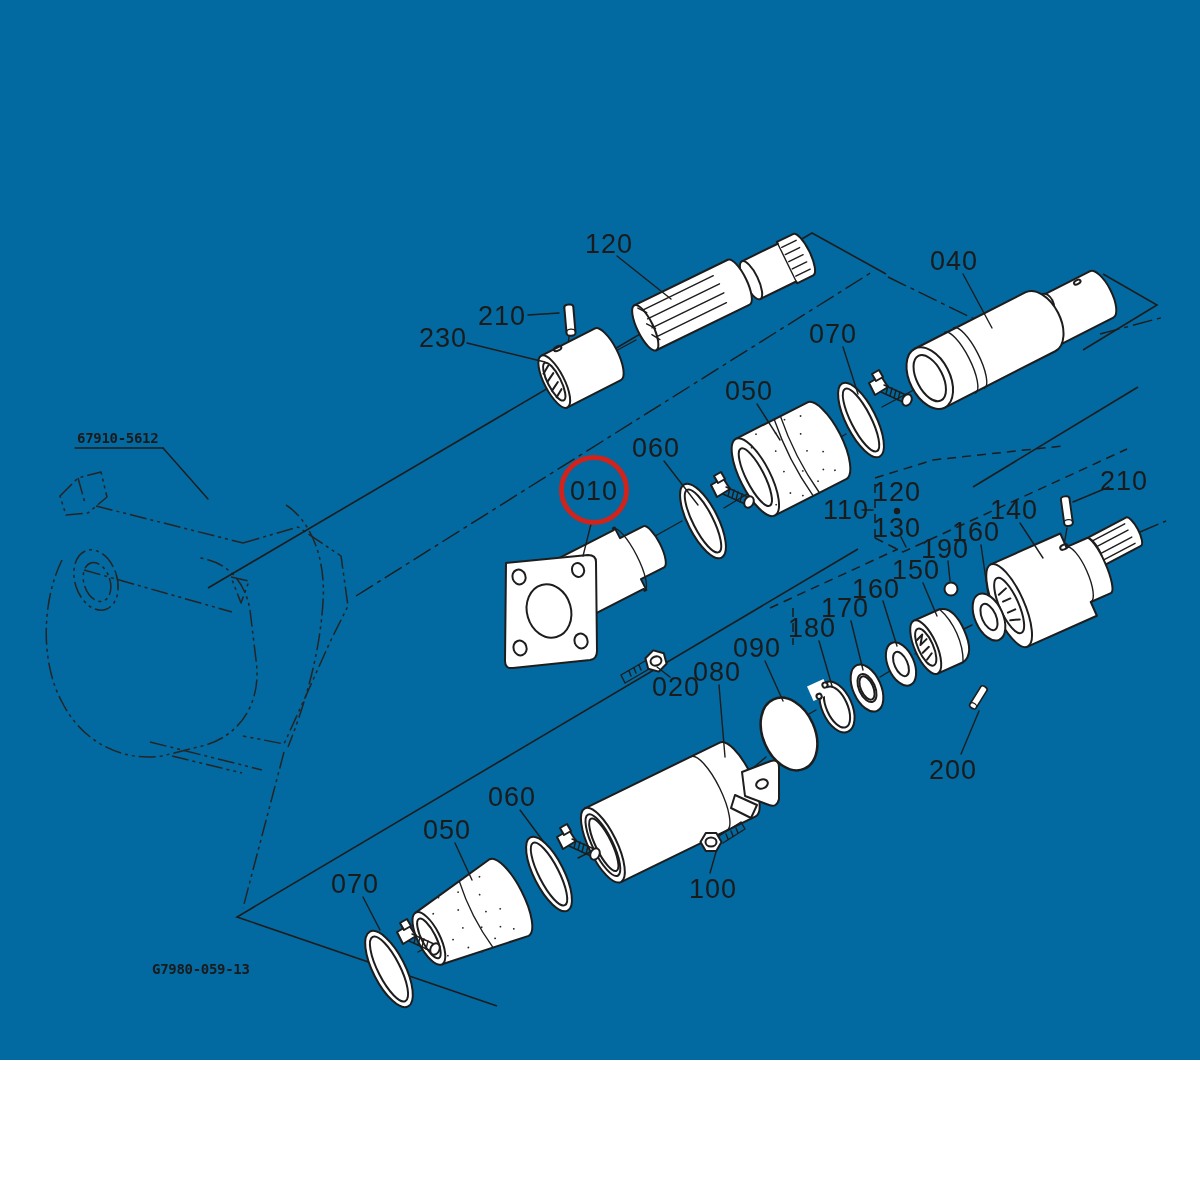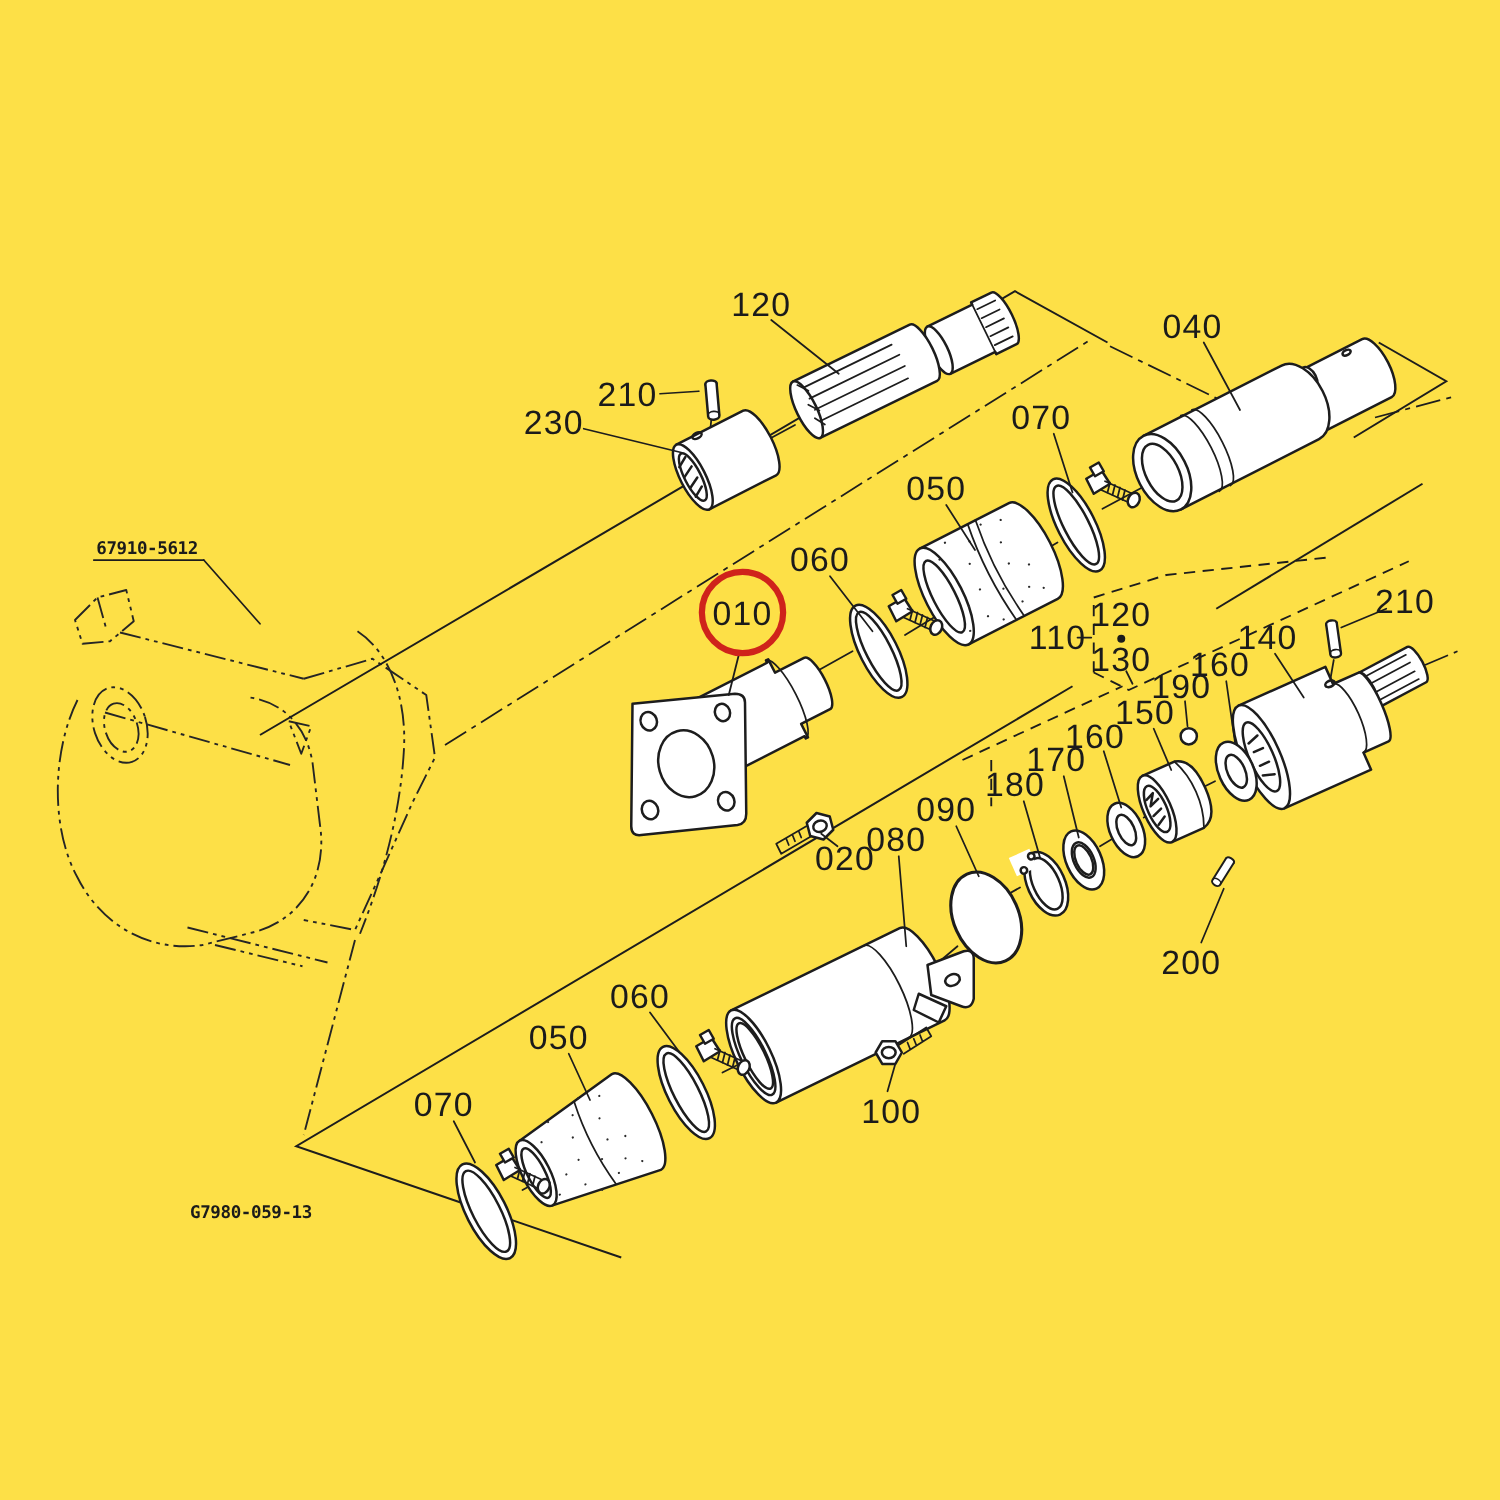--- a/index.html
+++ b/index.html
@@ -1,16 +1,16 @@
 <!DOCTYPE html>
 <html><head>
 <meta charset="utf-8">
 <style>
   html,body{margin:0;padding:0;background:#ffffff;}
-  .stage{position:relative;width:1200px;height:1200px;background:#fde047;overflow:hidden;}
+  .stage{position:relative;width:1200px;height:1060px;background:#0369a1;overflow:hidden;}
   svg{display:block;}
   text.callout{font-family:"Liberation Sans",sans-serif;font-size:27px;fill:#1b1b1b;letter-spacing:1px;}
   text.code{font-family:"DejaVu Sans Mono",monospace;font-size:14px;fill:#1b1b1b;font-weight:bold;letter-spacing:-0.3px;}
   .art{stroke:#1d1d1d;fill:none;stroke-width:2;stroke-linecap:round;stroke-linejoin:round;}
   .artw{stroke:#1d1d1d;fill:#ffffff;stroke-width:2;stroke-linecap:round;stroke-linejoin:round;}
   .thin{stroke:#1d1d1d;fill:none;stroke-width:1.4;stroke-linecap:round;}
   .frame{stroke:#1d1d1d;fill:none;stroke-width:1.6;}
   .dashdot{stroke:#1d1d1d;fill:none;stroke-width:1.4;stroke-dasharray:20 5 4 5;}
   .dashed{stroke:#1d1d1d;fill:none;stroke-width:1.5;stroke-dasharray:9 6;}
   .phantom{stroke:#252525;fill:none;stroke-width:1.5;stroke-dasharray:17 4 3 4 3 4;stroke-linejoin:round;}

